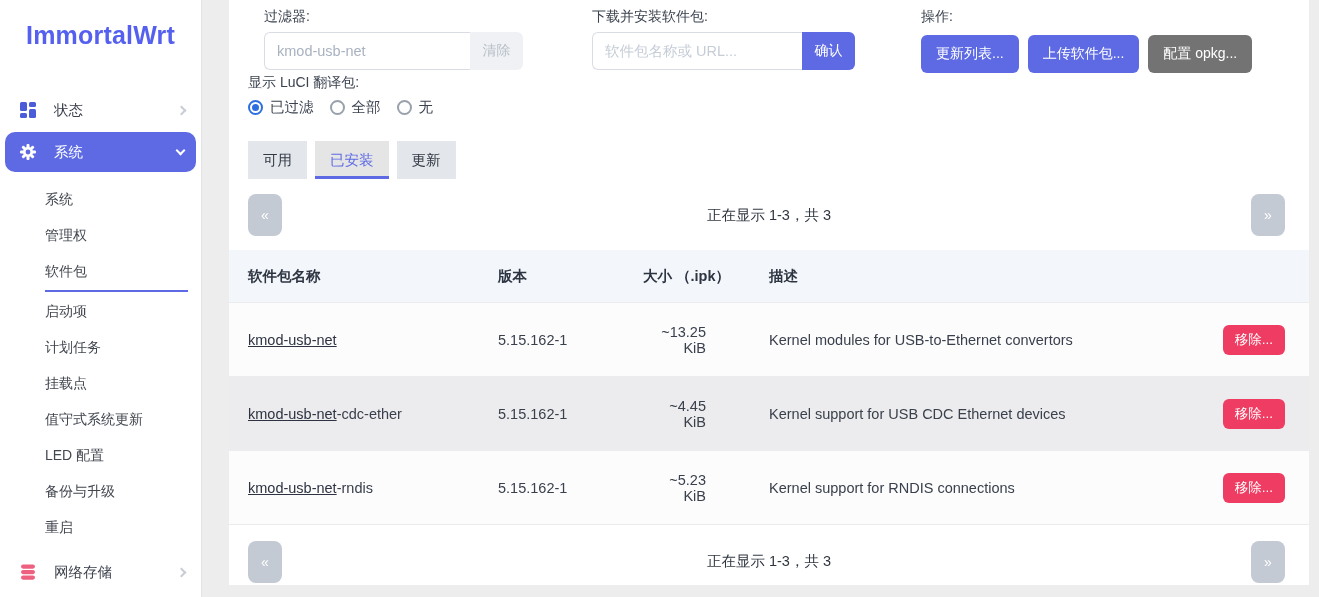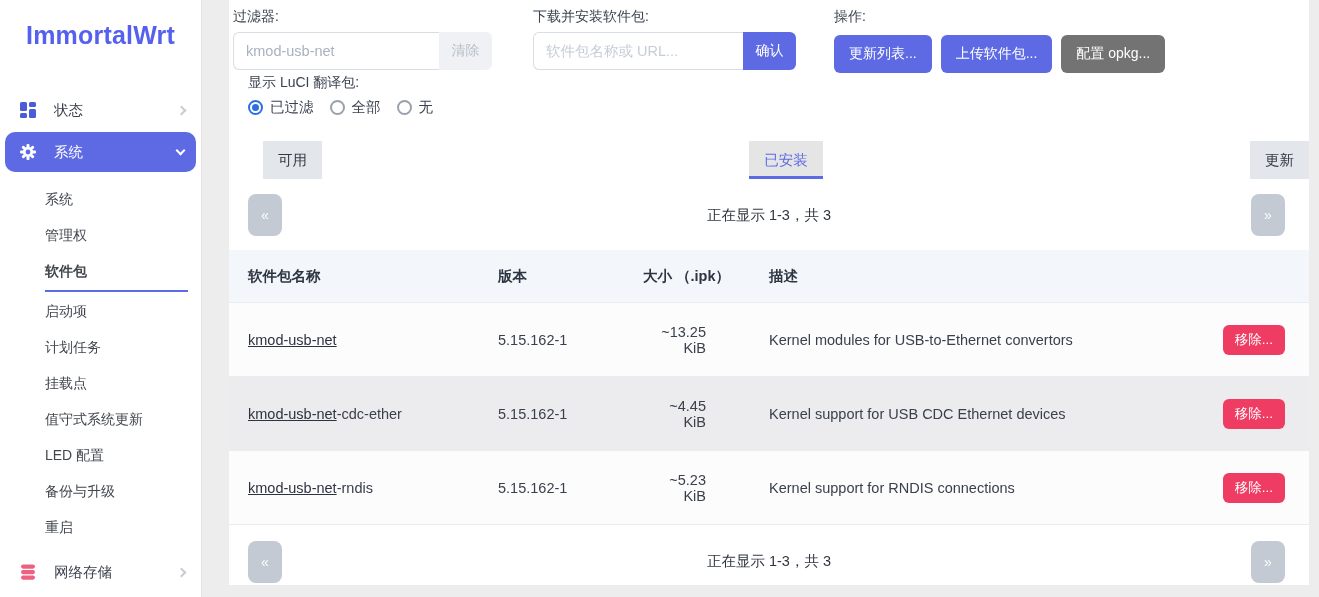--- a/index.html
+++ b/index.html
@@ -15,25 +15,25 @@
   .logo { text-align:center; padding-top:21px; font-size:25px; font-weight:800; color:#5560ee; letter-spacing:.2px; }
   .nav { margin-top:40px; }
   .nav-item { display:flex; align-items:center; height:40px; padding:0 16px 0 19px; font-size:14.5px; color:#3c414d; cursor:pointer; margin-bottom:2px; }
   .nav-item .nicon { width:20px; height:18px; margin-right:15px; display:flex; align-items:center; }
   .nav-item .chev-wrap { margin-left:auto; display:flex; }
   .chev { width:7px; height:7px; border-right:2px solid #c8cdd5; border-bottom:2px solid #c8cdd5; transform:rotate(-45deg); }
   .chev.down { transform:rotate(45deg); border-color:#fff; margin-top:-3px; }
   .nav-item.active { background:#5d6ae4; color:#fff; border-radius:10px; margin:0 5px 2px; padding:0 12px 0 14px; }
   .submenu { padding:8px 0 6px; }
   .sub-item { position:relative; padding:9px 0 9px 45px; font-size:14px; color:#42474f; cursor:pointer; }
-  .sub-item.active { padding-bottom:13px;font-weight:bold; }
+  .sub-item.active { padding-bottom:13px; }
   .sub-item.active::after { content:""; position:absolute; left:45px; right:13px; bottom:2px; height:2px; background:#5d6ae4; }
   
   .main { flex:1; background:#fff; margin:0 10px 12px 27px; height:585px; display:flex; flex-direction:column; overflow:hidden; }
-  .toolbar { display:flex; padding:0 24px 0 4px; }
+  .toolbar { display:flex; padding:0 24px 0 35px;gap:28px; }
   .tcol1 { width:300px; flex-shrink:0; }
   .tcol2 { width:301px; flex-shrink:0; }
   .field-label { font-size:14px; color:#3c4350; margin:9px 0 9px; line-height:14px; }
   .input-group { display:flex; height:38px; }
   .tinput { border:1px solid #d9dde3; border-right:none; border-radius:6px 0 0 6px; padding:0 12px; font-size:14.5px; outline:none; font-family:inherit; }
   .tinput::placeholder { color:#c6cdd7; }
   .filter-input { width:206px; color:#a9b2c0; }
   .dl-input { width:210px; color:#ec4899; }
   .btn-attach { width:53px; border:none; border-radius:0 6px 6px 0; font-size:14px; cursor:pointer; font-family:inherit; }
   .btn-clear { background:#f0f1f4; color:#b9c0ca; }
@@ -43,21 +43,21 @@
   .btn-primary { background:#5d6ae4; color:#fff; }
   .btn-gray { background:#737373; color:#fff; }
   .luci-block { padding:0 24px 0 19px; }
   .luci-label { font-size:14px; color:#3c4350; margin:2px 0 9px; line-height:14px; }
   .radios { display:flex; align-items:center; gap:16px; }
   .radio { display:flex; align-items:center; gap:7px; font-size:14.5px; color:#3c4350; cursor:pointer; }
   .radio-circle { width:15px; height:15px; border-radius:50%; border:2px solid #99a1ac; position:relative; flex-shrink:0; }
   .radio.checked .radio-circle { border-color:#2e6fe0; }
   .radio.checked .radio-circle::after { content:""; position:absolute; left:2px; top:2px; width:7px; height:7px; border-radius:50%; background:#2e6fe0; }
   
-  .tabs { display:flex; gap:14px; padding-left:34px; margin-top:24px;justify-content:space-between; }
+  .tabs { display:flex; gap:8px; padding-left:19px; margin-top:24px; }
   .tab { background:#e3e6ea; padding:10px 15px 9px; font-size:14.5px; color:#333a45; cursor:pointer; }
   .tab.active { background:#e5e5e5; color:#5d6ae4; border-bottom:3px solid #5d6ae4; padding-bottom:6px; }
   
   .pager { position:relative; display:flex; align-items:center; padding:15px 24px 14px 19px; }
   .pager.bottom { border-top:1px solid #ebebee; padding-top:12px; flex:1; align-items:flex-start; }
   .pager.bottom .pager-btn { margin-top:4px; }
   .pager-btn { width:34px; height:42px; background:#c3cad3; color:#fff; border:none; border-radius:8px; font-size:14px; cursor:pointer; flex-shrink:0; font-family:inherit; }
   .pager-status { position:absolute; left:0; right:0; text-align:center; font-size:14.5px; color:#30363f; }
   .pager.bottom .pager-status { top:27px; }
   .pager-next { margin-left:auto; }

